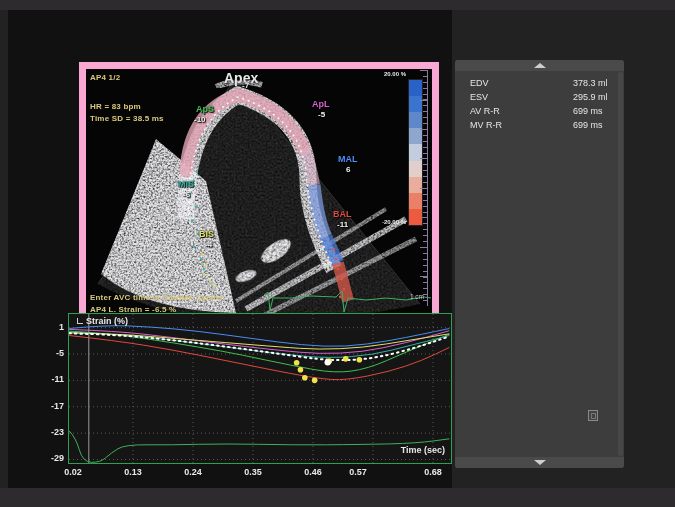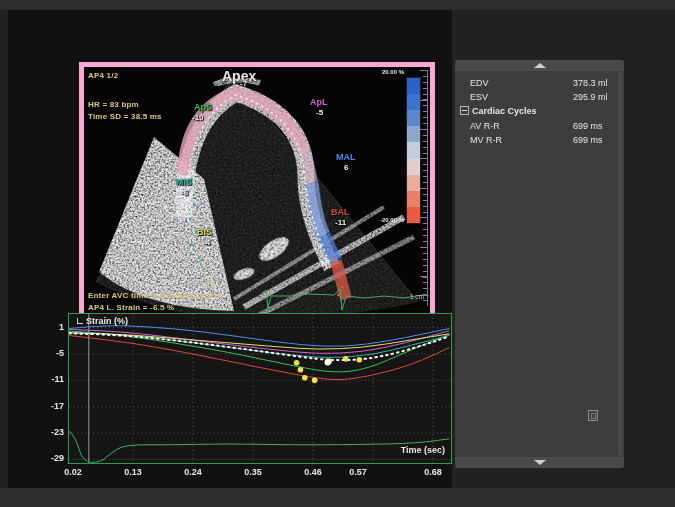--- a/index.html
+++ b/index.html
@@ -8,21 +8,21 @@
     background:#2d2b2d;
     font-family:"Liberation Sans","DejaVu Sans",sans-serif;
     -webkit-font-smoothing:antialiased;
   }
   .abs{position:absolute;}
   
   .bg-inner{left:0;top:10px;width:675px;height:478px;background:#232223;}
   .stage{left:8px;top:10px;width:444px;height:478px;background:#111111;}
 
   
-  .us-panel{left:79px;top:62px;width:346px;height:248px;background:#060606;border:5px solid #f9a8d4;}
+  .us-panel{left:79px;top:62px;width:346px;height:248px;background:#060606;border:7px solid #f9a8d4;}
   .us-panel .ytext{position:absolute;color:#d9c97b;font-size:8px;font-weight:700;letter-spacing:.2px;}
   .seg{position:absolute;font-size:9px;font-weight:700;text-shadow:0 0 2px #000,1px 1px 1px #000;line-height:9px;}
   .seg .val{display:block;color:#f2f2f2;font-size:8px;margin-top:1px;}
   .apex{position:absolute;color:#e6e6e6;font-size:14px;font-weight:700;text-shadow:0 0 3px #000;}
   .cb-wrap{position:absolute;left:322px;top:10px;width:13px;height:145px;border:1px solid #222;display:flex;flex-direction:column;}
   .cb-seg{flex:1;}
   .cb-lab{position:absolute;color:#e8e8e8;font-size:6px;font-weight:700;text-align:right;}
 
   
   .ruler-line{left:427px;top:70px;width:1px;height:236px;background:#8a7aa2;}
@@ -235,23 +235,20 @@
 
   <div class="rp-body">
     <div class="rp-row">
       <span class="rp-label">EDV</span>
       <span class="rp-value">378.3 ml</span>
     </div>
     <div class="rp-row">
       <span class="rp-label">ESV</span>
       <span class="rp-value">295.9 ml</span>
     </div>
-    <div class="rp-header">
-      <span class="collapse-box"></span><span>Cardiac Cycles</span>
-    </div>
     <div class="rp-row">
       <span class="rp-label">AV R-R</span>
       <span class="rp-value">699 ms</span>
     </div>
     <div class="rp-row">
       <span class="rp-label">MV R-R</span>
       <span class="rp-value">699 ms</span>
     </div>
   </div>
 

